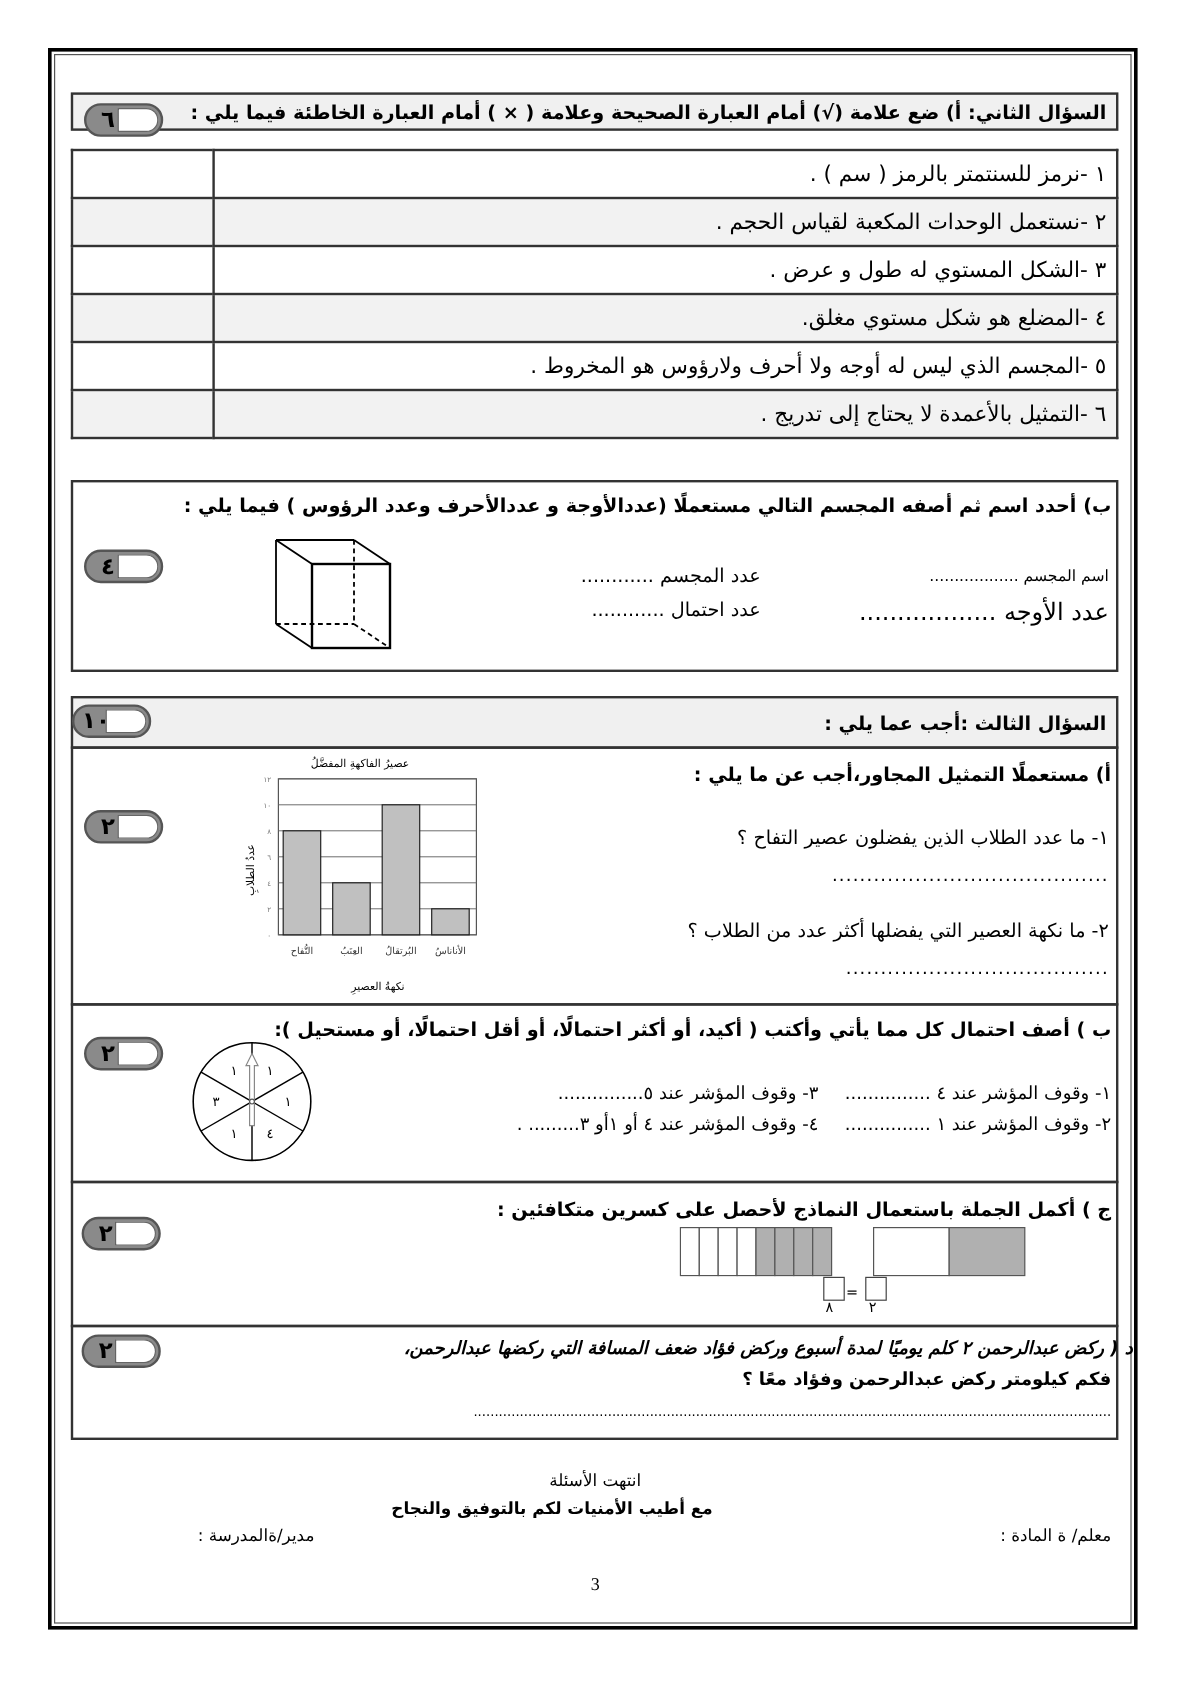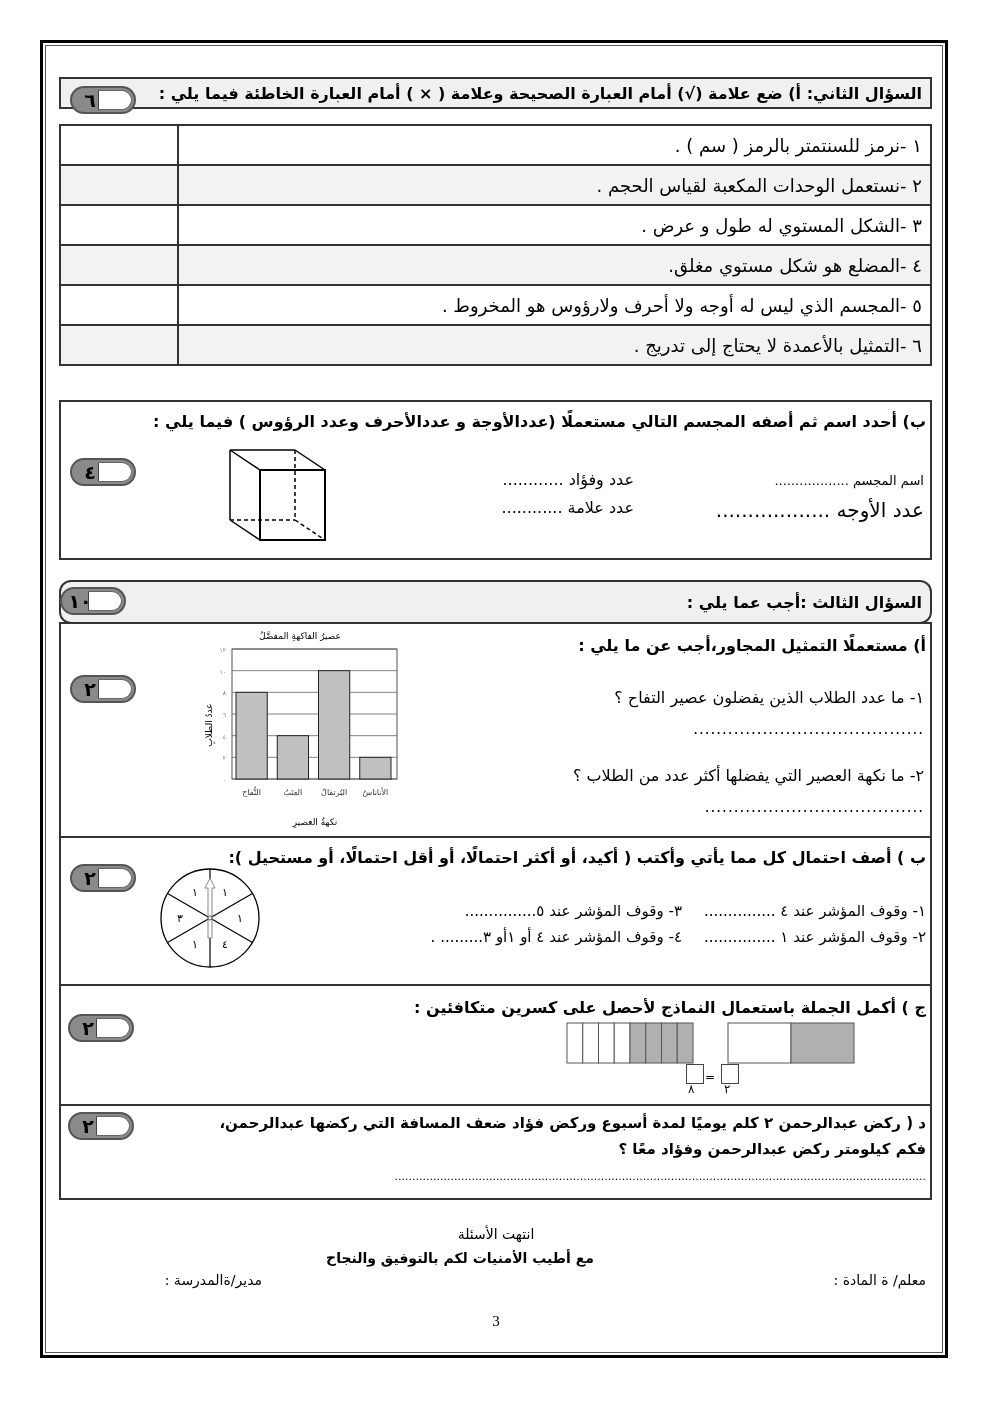--- a/index.html
+++ b/index.html
@@ -79,24 +79,24 @@
     <line x1="70" y1="5" x2="100" y2="25"></line>
     <rect x="35" y="25" width="65" height="70" stroke-width="2"></rect>
     <line x1="5" y1="75" x2="35" y2="95"></line>
     <line x1="70" y1="5" x2="70" y2="75" stroke-dasharray="4,3"></line>
     <line x1="5" y1="75" x2="70" y2="75" stroke-dasharray="4,3"></line>
     <line x1="70" y1="75" x2="100" y2="95" stroke-dasharray="4,3"></line>
   </g>
 </svg>
 <div class="txt" style="right:68px;top:473px;font-size:13px;">اسم المجسم ..................</div>
 <div class="txt" style="right:68px;top:498px;font-size:20px;">عدد الأوجه ..................</div>
-<div class="txt" style="right:358px;top:470px;font-size:16px;">عدد وفؤاد ............</div>
-<div class="txt" style="right:358px;top:498px;font-size:16px;">عدد علامة ............</div>
-
-<div class="hdr abs" style="left:59px;top:580px;width:873px;height:44px;border-radius:12px;">
+<div class="txt" style="right:358px;top:470px;font-size:16px;">عدد المجسم ............</div>
+<div class="txt" style="right:358px;top:498px;font-size:16px;">عدد احتمال ............</div>
+
+<div class="hdr abs" style="left:59px;top:580px;width:873px;height:44px;">
   <span>السؤال الثالث  :أجب عما يلي :</span>
 </div>
 <div class="badge" style="left:60px;top:587px;">
   <div class="slot"></div>
   <div class="num">١٠</div>
 </div>
 
 <div class="box" style="left:59px;top:622px;width:873px;height:216px;"></div>
 <div class="txt bold" style="right:66px;top:636px;font-size:16px;">أ) مستعملًا التمثيل المجاور،أجب عن ما يلي :</div>
 <div class="txt" style="right:68px;top:688px;font-size:16px;">١- ما عدد الطلاب الذين يفضلون عصير التفاح ؟</div>
@@ -201,21 +201,21 @@
       <rect x="225" y="1" width="63" height="40" fill="#b0b0b0" stroke="#555" stroke-width="1"></rect>
     </g>
 </svg>
 <div class="abs" style="left:686px;top:1064px;width:16px;height:18px;border:1px solid #444;"></div>
 <div class="abs" style="left:705px;top:1070px;font-size:12px;">=</div>
 <div class="abs" style="left:721px;top:1064px;width:16px;height:18px;border:1px solid #444;"></div>
 <div class="abs" style="left:688px;top:1082px;font-size:12px;">٨</div>
 <div class="abs" style="left:724px;top:1082px;font-size:12px;">٢</div>
 
 <div class="box" style="left:59px;top:1104px;width:873px;height:96px;"></div>
-<div class="txt bold" style="right:66px;top:1114px;font-size:15px;">د ( ركض عبدالرحمن ٢ كلم يوميًا لمدة أسبوع وركض فؤاد ضعف المسافة التي ركضها عبدالرحمن،</div>
+<div class="txt bold" style="right:48px;top:1114px;font-size:15px;font-style:italic;">د ( ركض عبدالرحمن ٢ كلم يوميًا لمدة أسبوع وركض فؤاد ضعف المسافة التي ركضها عبدالرحمن،</div>
 <div class="txt bold" style="right:66px;top:1140px;font-size:15px;">فكم كيلومتر ركض عبدالرحمن وفؤاد معًا  ؟</div>
 <div class="txt" style="right:66px;top:1170px;font-size:11px;overflow:hidden;width:760px;">........................................................................................................................................................</div>
 <div class="badge" style="left:68px;top:1112px;">
   <div class="slot"></div>
   <div class="num">٢</div>
 </div>
 
 <div class="abs rtl" style="left:0;width:992px;top:1226px;text-align:center;font-size:14px;">انتهت الأسئلة</div>
 <div class="abs rtl" style="left:0;width:920px;top:1250px;text-align:center;font-size:14px;font-weight:bold;">مع أطيب الأمنيات لكم بالتوفيق والنجاح</div>
 <div class="txt" style="right:66px;top:1272px;font-size:14px;">معلم/ ة المادة :</div>

